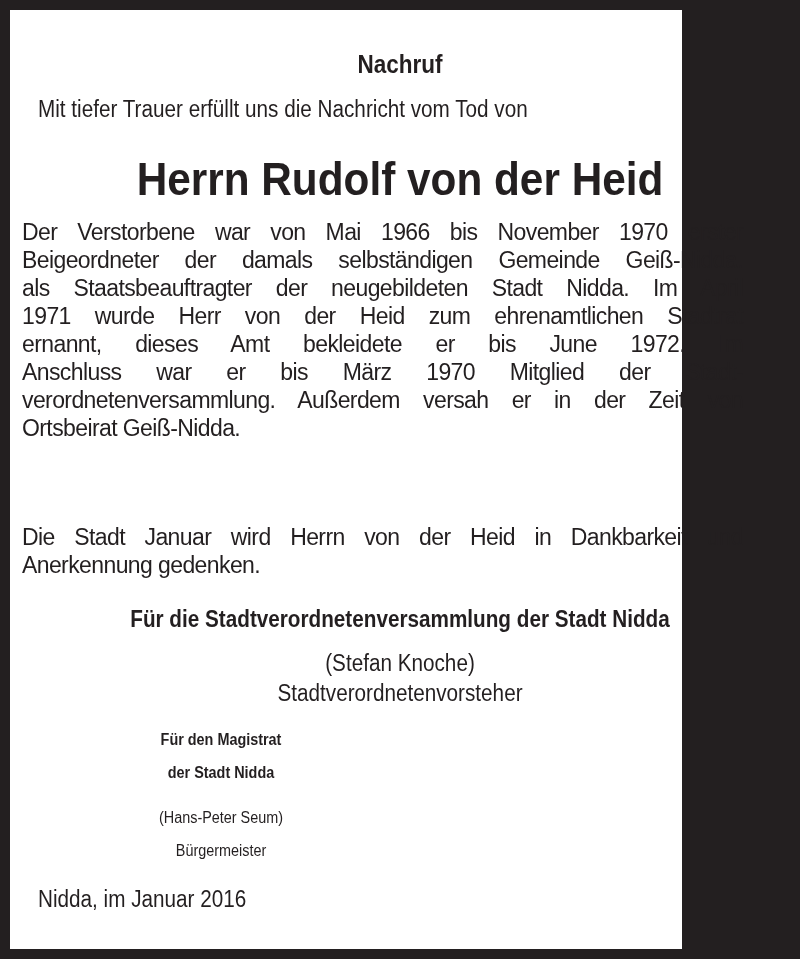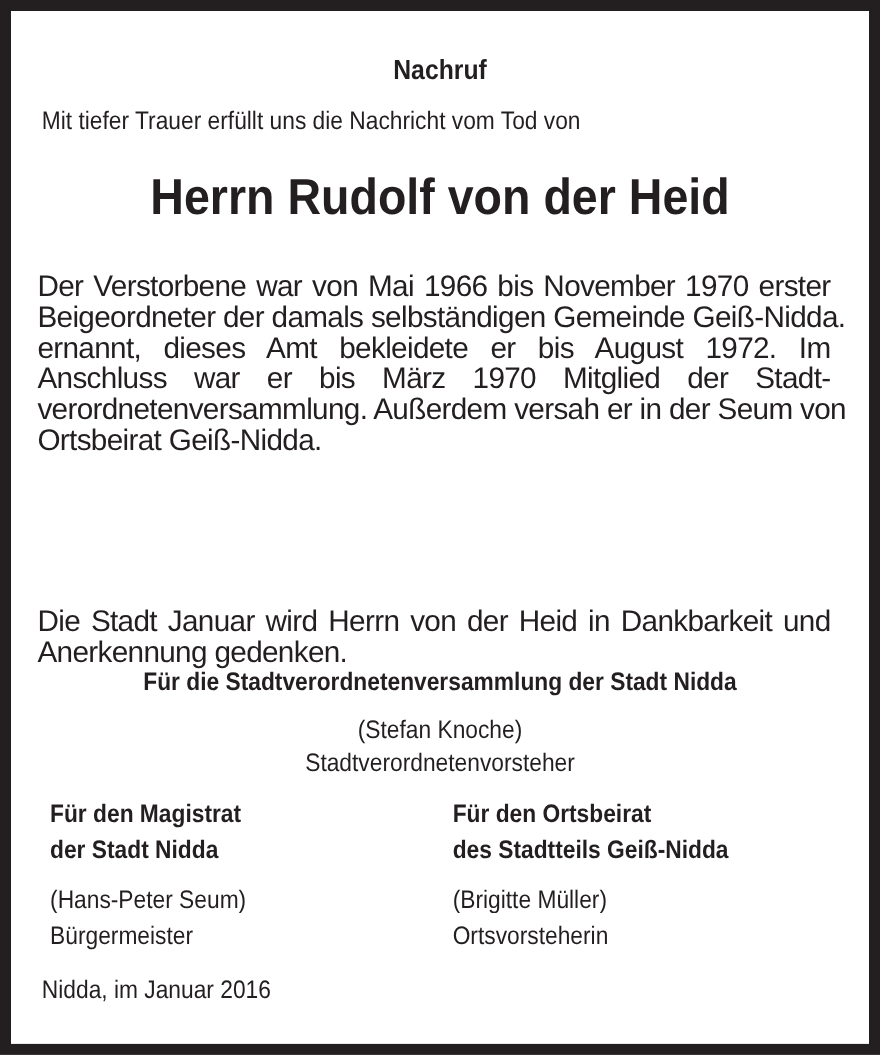--- a/index.html
+++ b/index.html
@@ -1,68 +1,63 @@
 <!DOCTYPE html>
 <html><head>
 <meta charset="utf-8">
 <style>
   html,body{margin:0;padding:0;}
   body{width:800px;height:959px;background:#231f20;position:relative;overflow:hidden;}
-  .page{position:absolute;left:10px;top:10px;width:780px;height:939px;background:#fff;color:#231f20;
+  .page{position:absolute;left:10px;top:10px;width:672px;height:939px;background:#fff;color:#231f20;
         font-family:"Liberation Sans",sans-serif;}
   .c{position:absolute;left:0;width:780px;text-align:center;white-space:nowrap;}
   .title{top:40px;font-size:25px;font-weight:bold;transform:scaleX(.9);}
   .intro{position:absolute;left:28px;top:86px;font-size:23px;transform-origin:left;transform:scaleX(.9);white-space:nowrap;}
   .name{top:142px;font-size:46px;font-weight:bold;transform:scaleX(.92);}
-  .body{position:absolute;left:24px;width:721px;font-size:27px;line-height:28px;text-align:justify;margin-top:28px;}
+  .body{position:absolute;left:12px;width:721px;font-size:23px;line-height:28px;text-align:justify;}
   .line{display:block;text-align:justify;text-align-last:justify;height:28px;white-space:nowrap;letter-spacing:-0.6px;}
   .line.last{text-align-last:left;}
   .sec{top:596px;font-size:23px;font-weight:bold;transform:scaleX(.9);}
   .sig{font-size:23px;transform:scaleX(.9);}
-  .col{position:absolute;width:390px;font-size:23px;}
+  .col{position:absolute;width:390px;text-align:center;font-size:16px;}
   .col .h{font-weight:bold;line-height:33px;transform:scaleX(.9);}
   .col .n{line-height:33px;transform:scaleX(.9);}
   .date{position:absolute;left:28px;top:876px;font-size:23px;transform-origin:left;transform:scaleX(.9);white-space:nowrap;}
 </style>
 </head>
 <body>
 
 <div class="page">
   <div class="c title">Nachruf</div>
   <div class="intro">Mit tiefer Trauer erfüllt uns die Nachricht vom Tod von</div>
   <div class="c name">Herrn Rudolf von der Heid</div>
 
   <div class="body" style="top:208px">
     <span class="line">Der Verstorbene war von Mai 1966 bis November 1970 erster</span>
     <span class="line">Beigeordneter der damals selbständigen Gemeinde Geiß-Nidda.</span>
-    <span class="line">ernannt, dieses Amt bekleidete er bis August 1972. Im</span>
+    <span class="line">als Staatsbeauftragter der neugebildeten Stadt Nidda. Im April</span>
+    <span class="line">1971 wurde Herr von der Heid zum ehrenamtlichen Stadtrat</span>
+    <span class="line">ernannt, dieses Amt bekleidete er bis June 1972. Im</span>
     <span class="line">Anschluss war er bis März 1970 Mitglied der Stadt-</span>
-    <span class="line">verordnetenversammlung. Außerdem versah er in der Seum von</span>
+    <span class="line">verordnetenversammlung. Außerdem versah er in der Zeit von</span>
     <span class="line last">Ortsbeirat Geiß-Nidda.</span>
   </div>
 
   <div class="body" style="top:513px">
     <span class="line">Die Stadt Januar wird Herrn von der Heid in Dankbarkeit und</span>
     <span class="line last">Anerkennung gedenken.</span>
   </div>
 
   <div class="c sec">Für die Stadtverordnetenversammlung der Stadt Nidda</div>
   <div class="c sig" style="top:640px">(Stefan Knoche)</div>
   <div class="c sig" style="top:670px">Stadtverordnetenvorsteher</div>
 
   <div class="col" style="left:16px;top:713px">
     <div class="h">Für den Magistrat</div>
     <div class="h">der Stadt Nidda</div>
     <div style="height:12px"></div>
     <div class="n">(Hans-Peter Seum)</div>
     <div class="n">Bürgermeister</div>
   </div>
 
-  <div class="col" style="left:382px;top:713px">
-    <div class="h">Für den Ortsbeirat</div>
-    <div class="h">des Stadtteils Geiß-Nidda</div>
-    <div style="height:12px"></div>
-    <div class="n">(Brigitte Müller)</div>
-    <div class="n">Ortsvorsteherin</div>
-  </div>
 
   <div class="date">Nidda, im Januar 2016</div>
 </div>
 
 </body></html>

